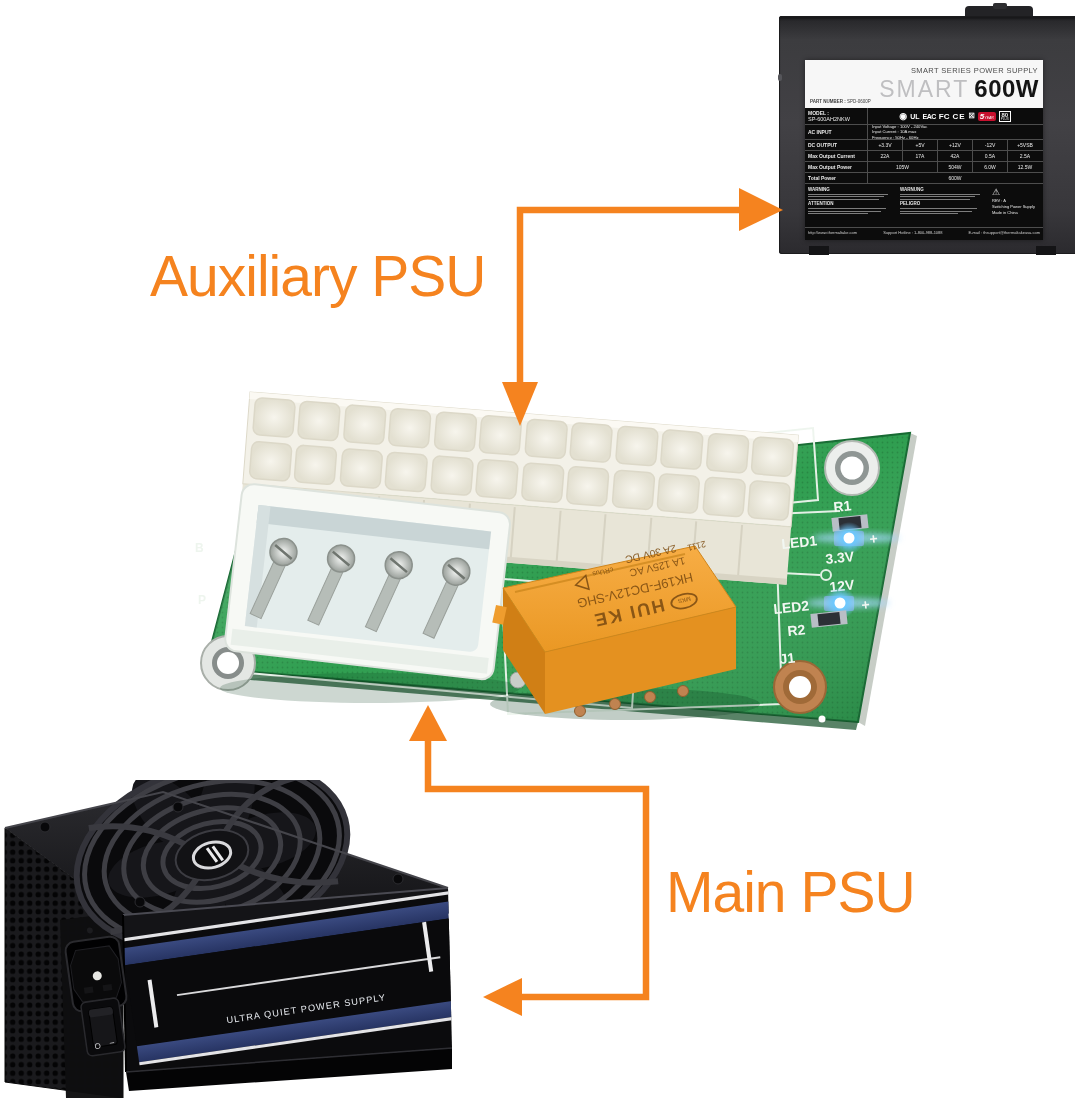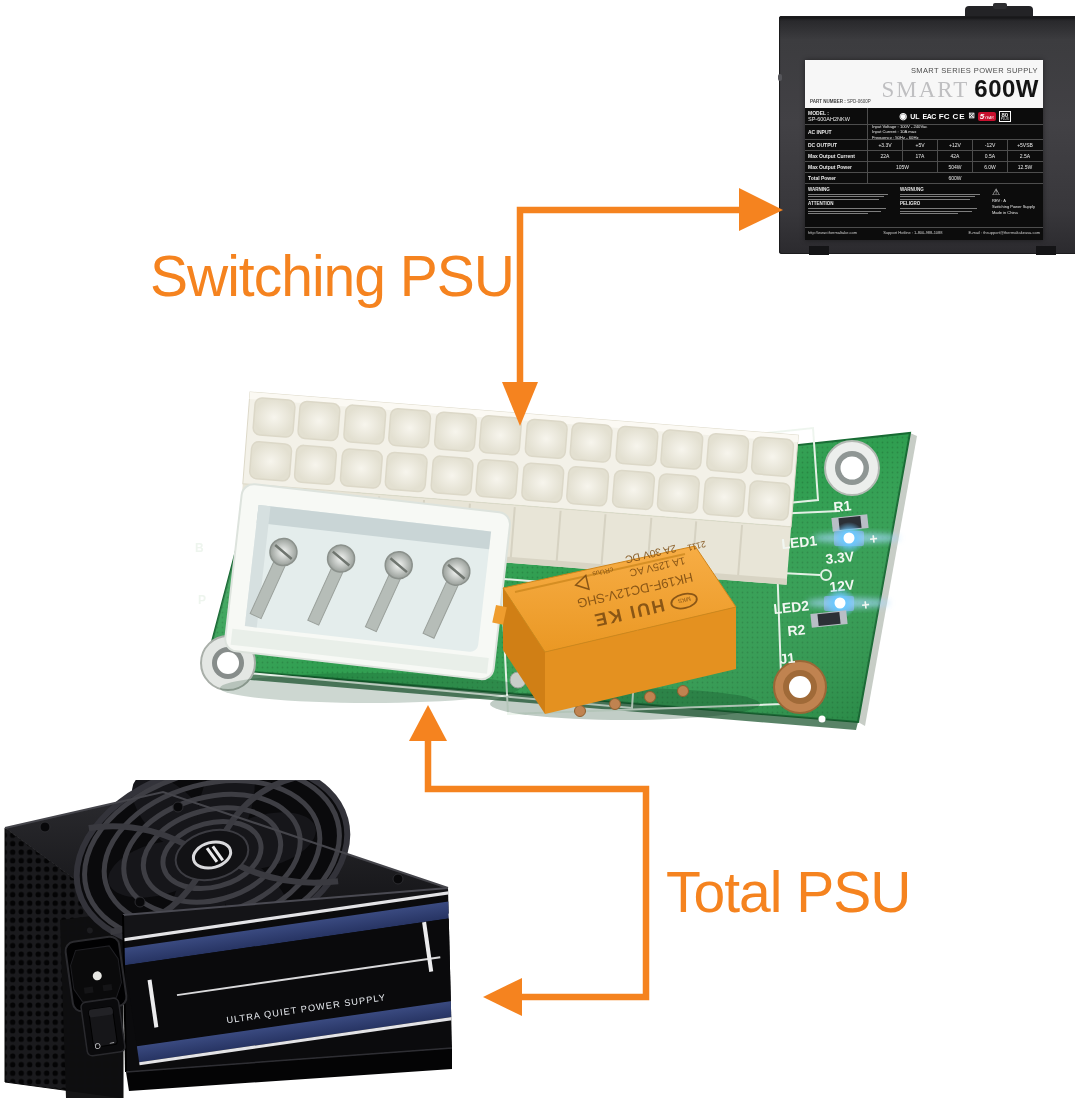--- a/index.html
+++ b/index.html
@@ -18,21 +18,21 @@
   .aux-case{position:absolute;left:0;top:10px;width:316px;height:238px;border-radius:3px;
             background:linear-gradient(180deg,#242427 0%,#3c3c3f 10%,#424145 45%,#38373b 82%,#2b2a2e 100%);
             box-shadow:inset 0 0 0 1px #1b1b1d, inset 0 3px 2px #18181a;}
   .aux-foot{position:absolute;bottom:-1px;width:20px;height:9px;background:#141416;}
   .sdot{position:absolute;width:4px;height:7px;background:#55555a;border-radius:2px;}
   .aux-label{position:absolute;left:26px;top:44px;width:238px;height:180px;
              box-shadow:0 0 5px rgba(0,0,0,.45);}
   .alw{height:48px;background:#f7f7f7;position:relative;}
   .alw .series{position:absolute;right:5px;top:6px;font-size:7.5px;color:#4c4c4c;letter-spacing:.4px;}
   .alw .brandline{position:absolute;right:4px;top:15px;display:flex;align-items:baseline;gap:5px;}
-  .alw .brand{font-size:23px;color:#bfbfc1;letter-spacing:2px;font-family:Liberation Serif, serif;}
+  .alw .brand{font-size:23px;color:#bfbfc1;letter-spacing:2px;}
   .alw .watt{font-size:24px;font-weight:bold;color:#141414;letter-spacing:.5px;}
   .alw .pn{position:absolute;left:5px;bottom:4px;font-size:4.5px;color:#3c3c3c;}
   .alb{height:132px;background:#0c0c0c;color:#e9e9e9;}
   .trow{display:flex;border-top:1px solid #4d4d4d;box-sizing:border-box;}
   .tcell{border-left:1px solid #4d4d4d;box-sizing:border-box;display:flex;align-items:center;
          justify-content:center;font-size:5px;overflow:hidden;}
   .tcell:first-child{border-left:none;justify-content:flex-start;padding-left:3px;font-weight:bold;}
   .c0{width:62px;flex:none;}.cv{width:35px;flex:none;}.cv2{width:70px;flex:none;}.cv5{width:175px;flex:none;}
   .icons{gap:3px;}
   .ic{font-weight:bold;color:#fff;}
@@ -456,14 +456,14 @@
   </g>
   <polygon points="739,188 783,210 739,231" fill="#F5831F"></polygon>
   <polygon points="502,382 538,382 520,426" fill="#F5831F"></polygon>
   <g stroke="#F5831F" stroke-width="6.5" fill="none">
     <path d="M428,738 L428,789 L646,789 L646,997 L522,997"></path>
   </g>
   <polygon points="409,741 447,741 428,705" fill="#F5831F"></polygon>
   <polygon points="522,978 522,1016 483,997" fill="#F5831F"></polygon>
 </svg>
 
-<div class="annot" style="left:150px;top:248px;">Switching PSU</div>
-<div class="annot" style="left:666px;top:864px;">Total PSU</div>
+<div class="annot" style="left:150px;top:248px;">Auxiliary PSU</div>
+<div class="annot" style="left:666px;top:864px;">Main PSU</div>
 
 </body></html>

